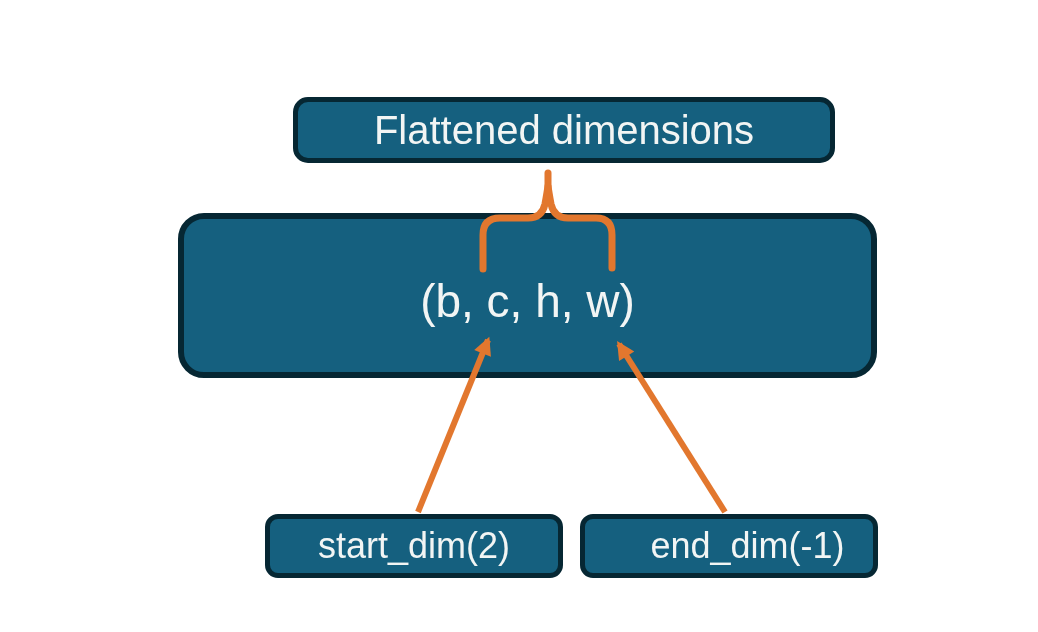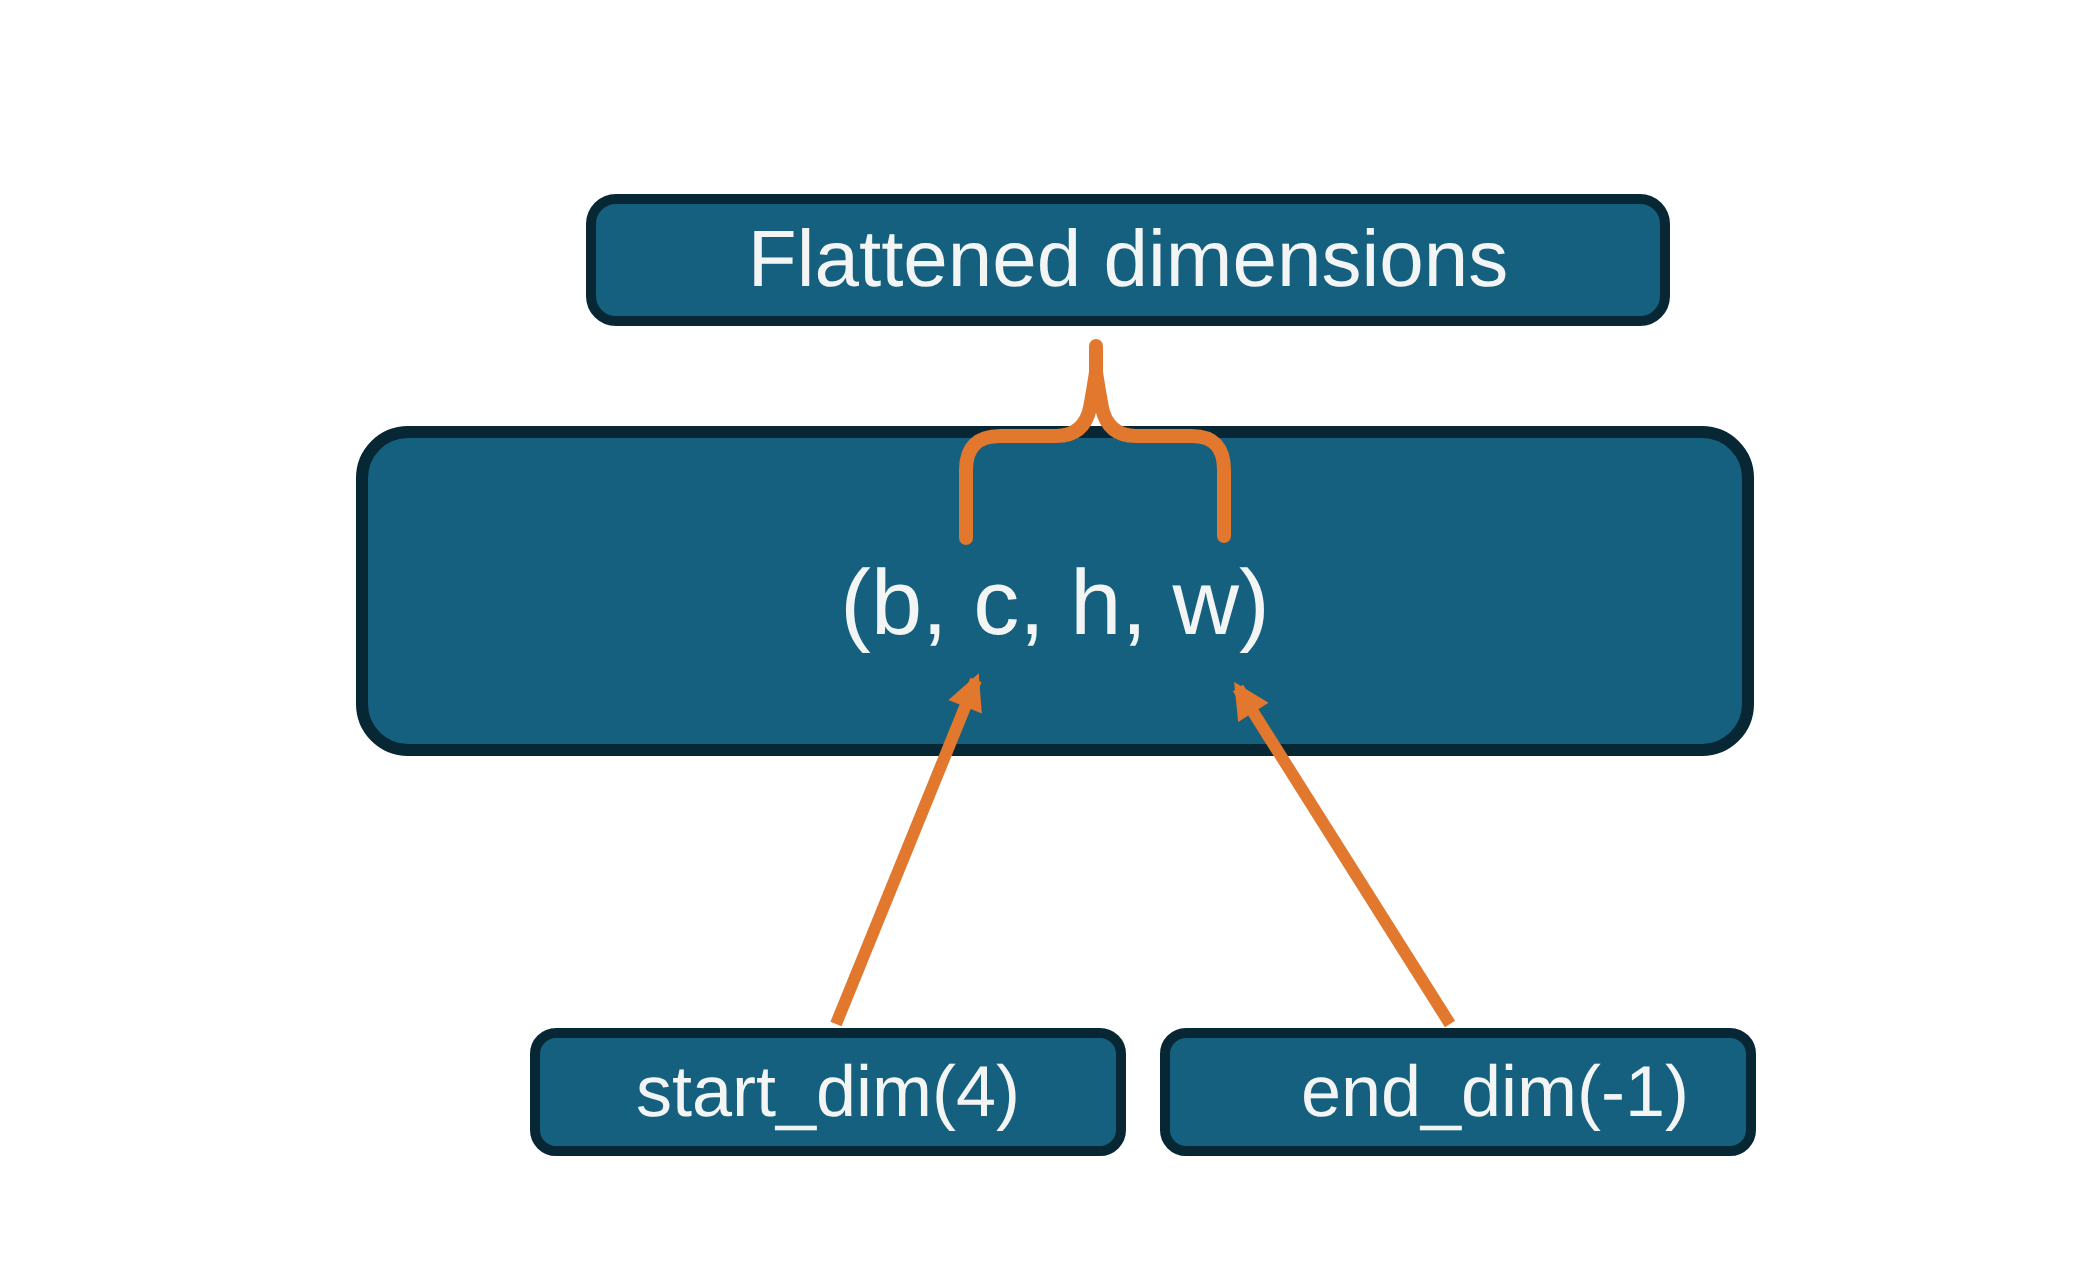--- a/index.html
+++ b/index.html
@@ -69,21 +69,21 @@
 
   <div class="node node-tensor">
     <span>(b, c, h, w)</span>
   </div>
 
   <div class="node node-flattened">
     <span>Flattened dimensions</span>
   </div>
 
   <div class="node node-start">
-    <span>start_dim(4)</span>
+    <span>start_dim(2)</span>
   </div>
 
   <div class="node node-end">
     <span>end_dim(-1)</span>
   </div>
 
   <svg class="overlay" width="1038" height="632" viewBox="0 0 1038 632" xmlns="http://www.w3.org/2000/svg">
     <defs>
       <marker id="arrowhead" viewBox="0 0 10 10" refX="8" refY="5" markerWidth="3.5" markerHeight="3" orient="auto">
         <path d="M 0 0 L 10 5 L 0 10 z" fill="#e2772e"></path>

